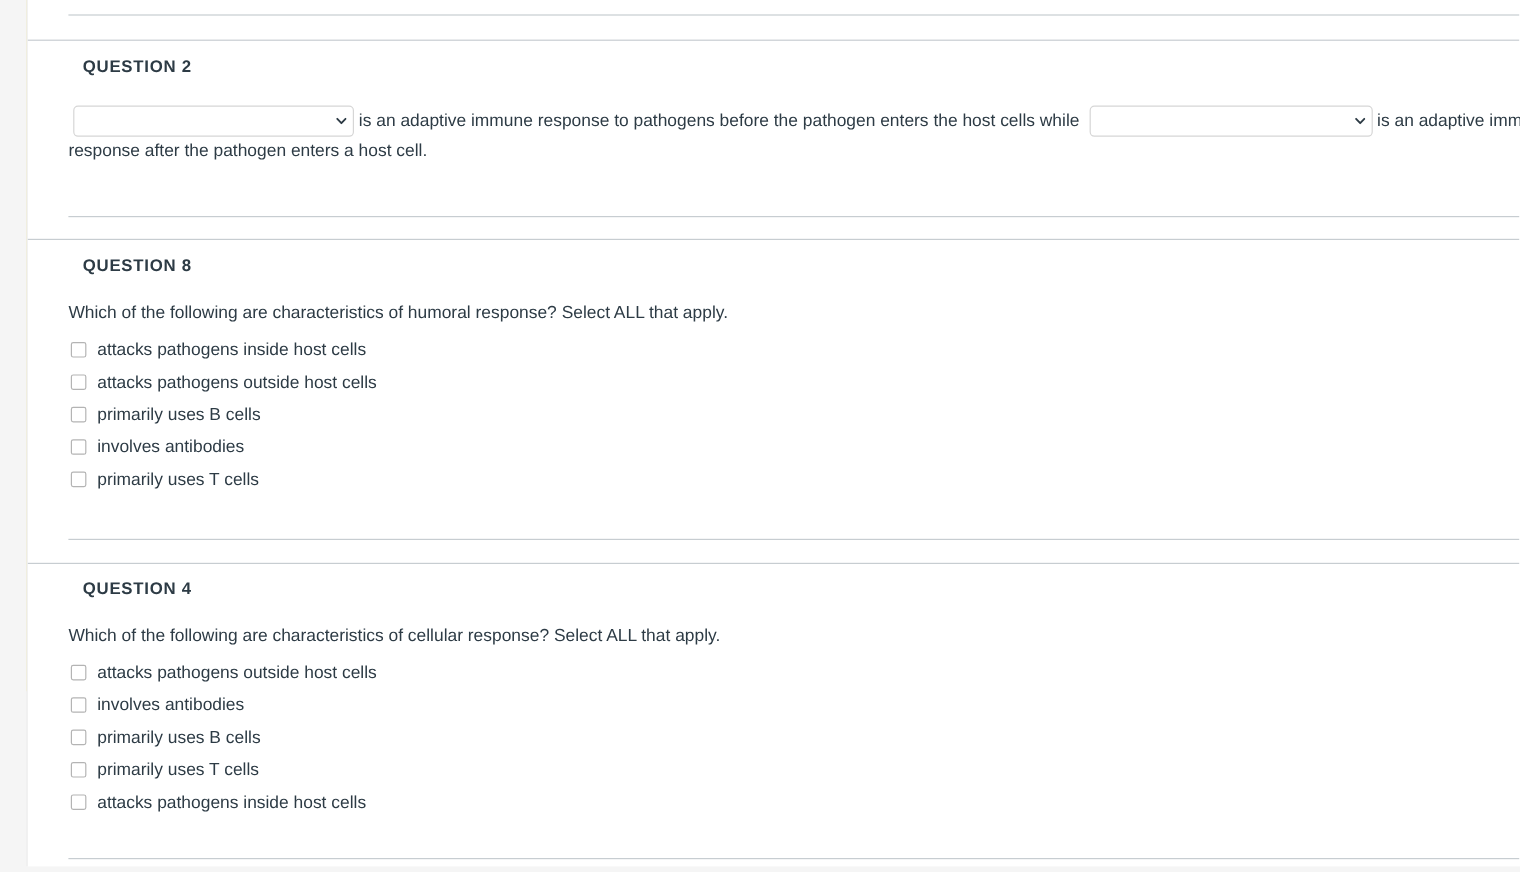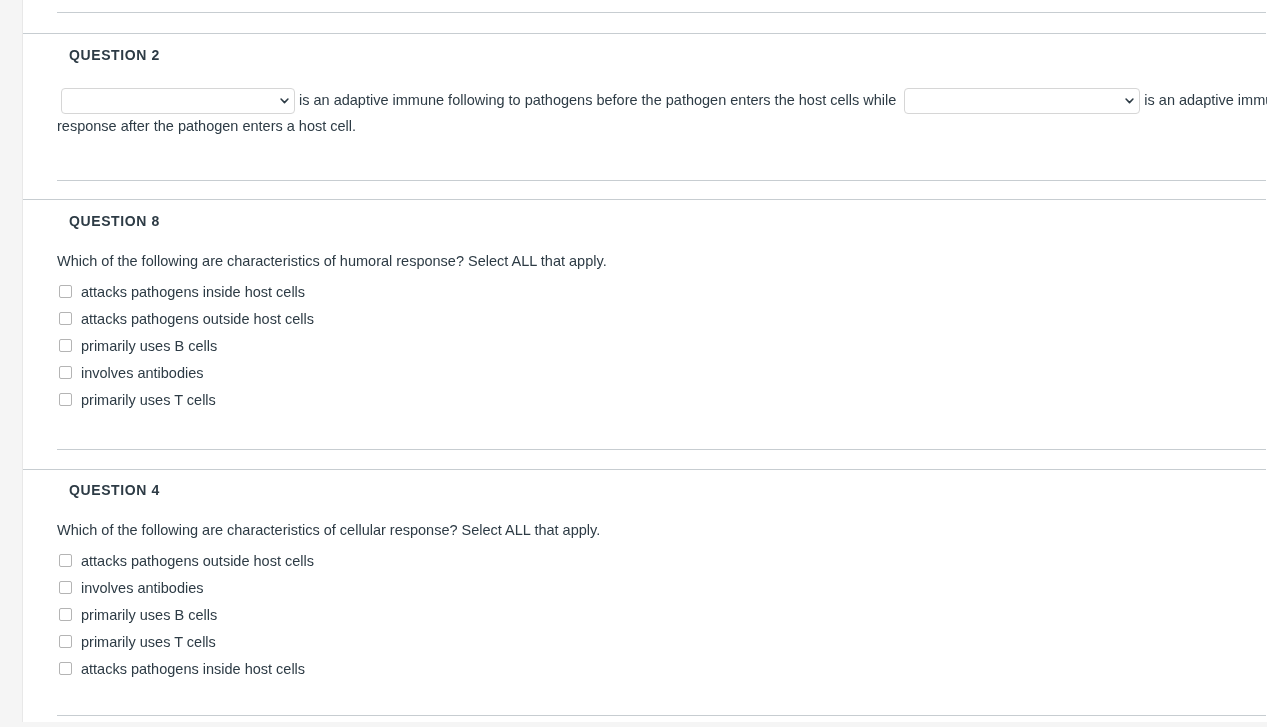--- a/index.html
+++ b/index.html
@@ -182,21 +182,21 @@
 
       <div class="question-body" style="position:absolute; top:55px; width:1243px;">
         <div class="sentence">
           <span class="select-wrap">
             <select class="blank-select select-1"><option></option></select>
             <span class="chev">
               <svg viewBox="0 0 10 7" width="9" height="6" xmlns="http://www.w3.org/2000/svg">
                 <path d="M1 1.2 L5 5.4 L9 1.2" fill="none" stroke="#2d3b45" stroke-width="1.8" stroke-linecap="round" stroke-linejoin="round"></path>
               </svg>
             </span>
-          </span><span>is an adaptive immune following to pathogens before the pathogen enters the host cells while</span>
+          </span><span>is an adaptive immune response to pathogens before the pathogen enters the host cells while</span>
           <span class="select-wrap">
             <select class="blank-select select-2"><option></option></select>
             <span class="chev">
               <svg viewBox="0 0 10 7" width="9" height="6" xmlns="http://www.w3.org/2000/svg">
                 <path d="M1 1.2 L5 5.4 L9 1.2" fill="none" stroke="#2d3b45" stroke-width="1.8" stroke-linecap="round" stroke-linejoin="round"></path>
               </svg>
             </span>
           </span><span>is an adaptive immune response after the pathogen enters a host cell.</span>
         </div>
       </div>

